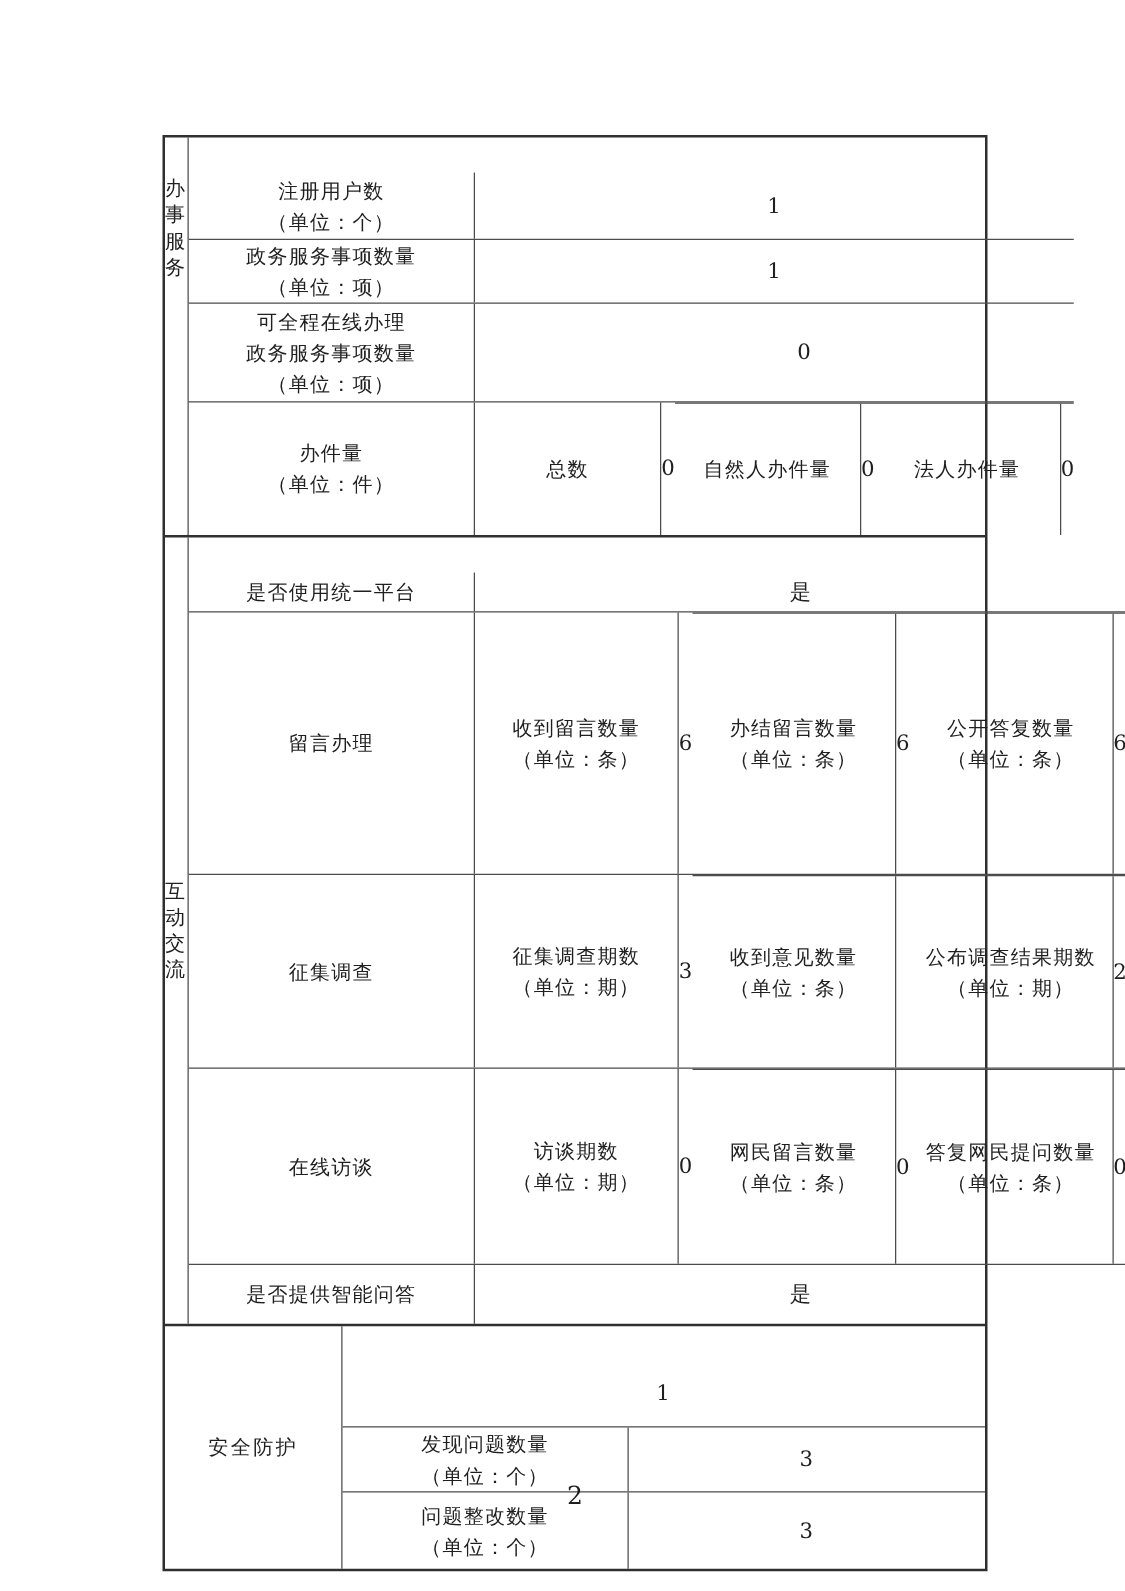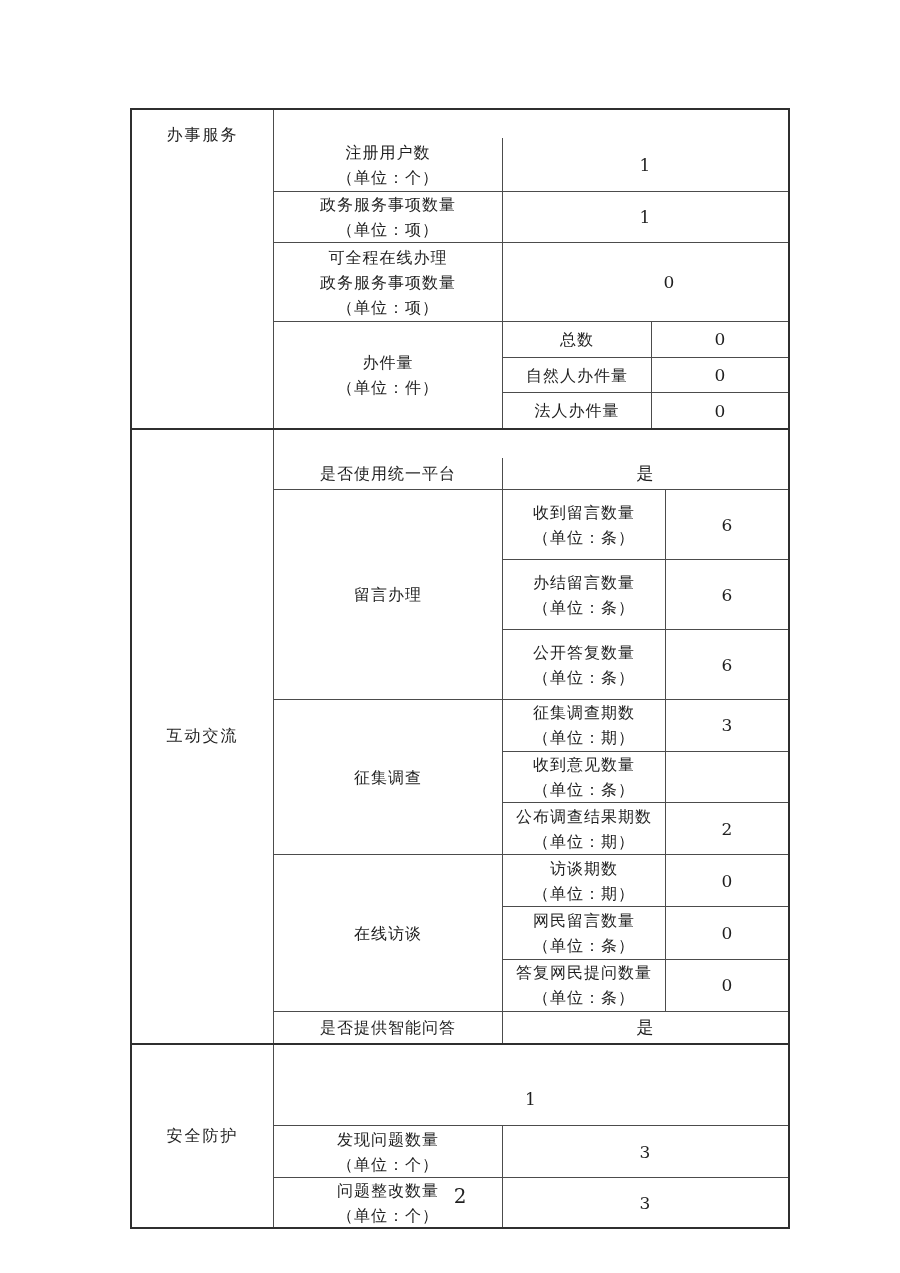--- a/index.html
+++ b/index.html
@@ -24,51 +24,51 @@
     background: #fff;
   }
   .section { display: flex; }
   .section + .section { border-top: 2px solid var(--frame); }
   .c-section {
     width: 142px;
     border-right: 1px solid var(--line);
     display: flex; align-items: center; justify-content: center;
     letter-spacing: 2px;
   }
-  .c-section.top { align-items: flex-start; padding-top: 15px; }
+  .c-section.top { align-items: flex-start; padding-top: 31px; }
   .sec-rows { flex: 1; display: flex; flex-direction: column; margin-top: 28px; }
   .row { display: flex; }
   .row + .row { border-top: 1px solid var(--line); }
   .h54  { height: 53px; }
   .h51  { height: 51px; }
   .h79  { height: 79px; gap: 48px; }
   .h107 { height: 107px; }
   .h31  { height: 31px; }
   .h210 { height: 210px; }
   .h155 { height: 155px; }
   .h157 { height: 157px; }
-  .h36  { height: 32px; }
+  .h36  { height: 48px; }
   .h52  { height: 52px; }
-  .h53  { height: 50px; }
+  .h53  { height: 62px; }
   .c-label {
     width: 229px;
     border-right: 1px solid var(--line);
     display: flex; flex-direction: column;
     align-items: center; justify-content: center;
     text-align: center;
     line-height: 25px;
     letter-spacing: 1px;
   }
   .c-value {
     flex: 1;
     display: flex; align-items: center; justify-content: center;
     font-size: 17px;
     letter-spacing: 1px;
   }
-  .c-sub { flex: 1; display: flex; flex-direction: column; }
+  .c-sub { flex: 1; display: flex; flex-direction: row; }
   .srow { flex: 1; display: flex; }
   .srow + .srow { border-top: 1px solid var(--line); }
   .s-label {
     width: 163px;
     border-right: 1px solid var(--line);
     display: flex; flex-direction: column;
     align-items: center; justify-content: center;
     text-align: center;
     line-height: 25px;
     letter-spacing: 1px;

